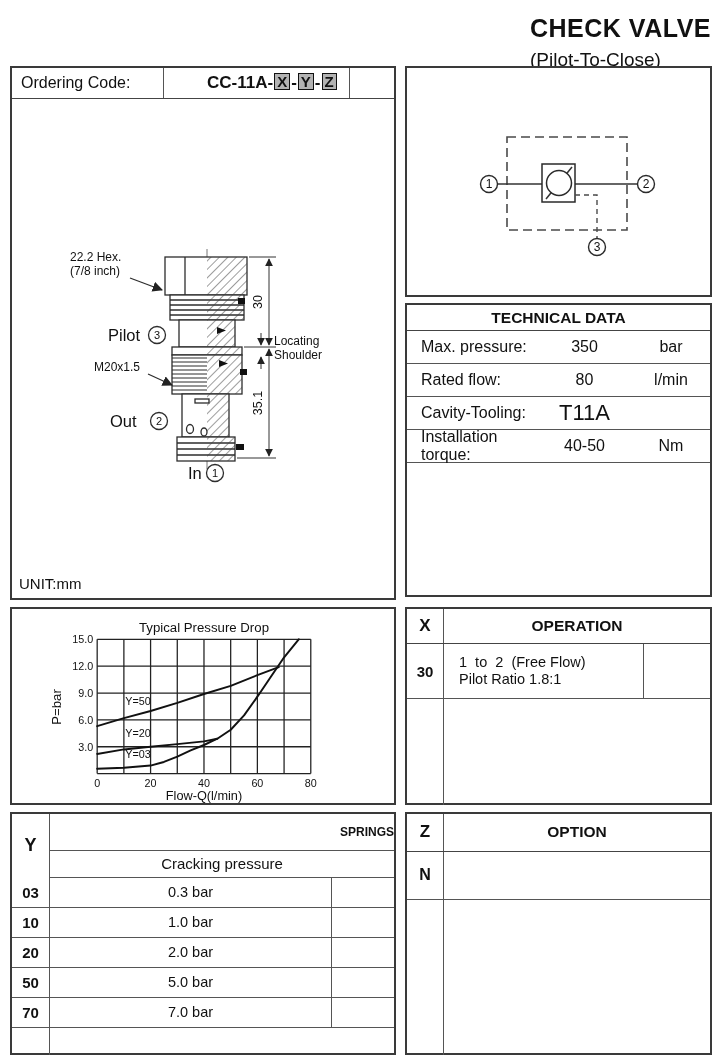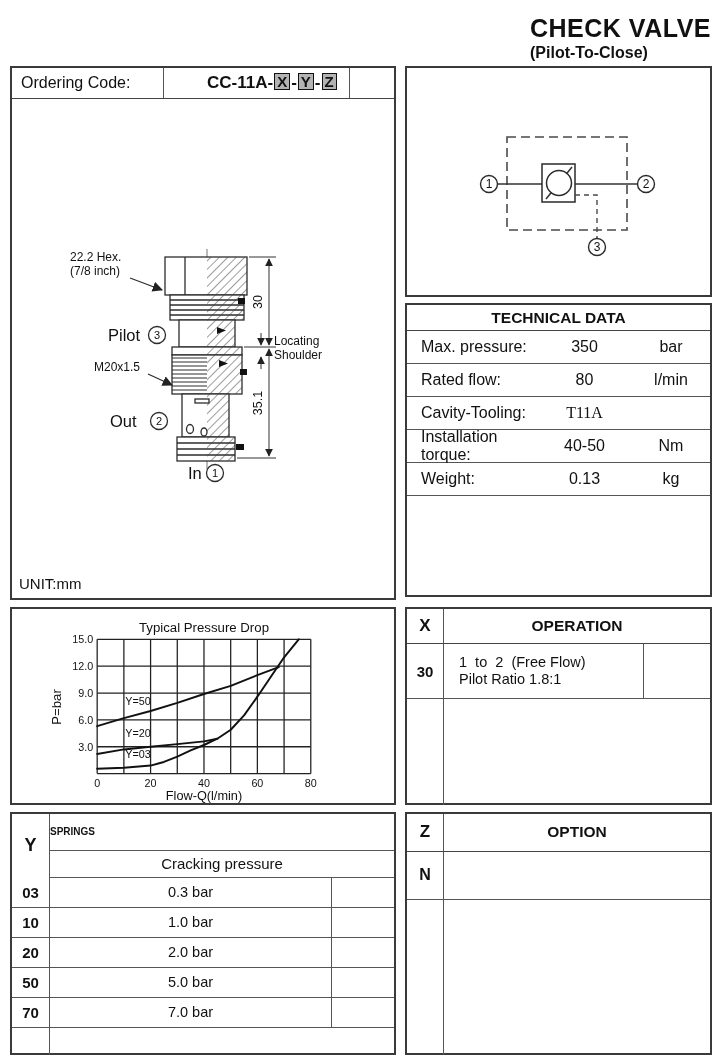--- a/index.html
+++ b/index.html
@@ -3,21 +3,21 @@
 <meta charset="utf-8">
 <style>
   * { margin:0; padding:0; box-sizing:border-box; }
   html,body { width:715px; height:1063px; background:#ffffff; font-family:"Liberation Sans", sans-serif; color:#111; }
   .abs { position:absolute; }
   .box { position:absolute; border:2px solid #3a3a3a; background:#fff; }
 
   
   #page-title-wrap { position:absolute; top:14px; right:4px; }
   #page-title { font-size:25px; font-weight:bold; letter-spacing:0.5px; }
-  #page-subtitle { font-size:16px; font-weight:bold; margin-top:1px; }
+  #page-subtitle { font-size:19px; font-weight:normal; margin-top:6px; }
 
   
   #left-box { left:10px; top:66px; width:386px; height:534px; }
   #ordering-row { display:flex; height:31px; border-bottom:1.6px solid #444; align-items:stretch;gap:33px; }
   #ordering-label { width:152px; border-right:1.4px solid #555; font-size:16px; line-height:29px; padding-left:9px; }
   #ordering-code { width:153px; border-right:1.4px solid #555; font-size:17px; font-weight:bold; line-height:29px; padding-left:10px; white-space:nowrap; }
   .varbox { display:inline-block; background:#b3b3b3; border:1.6px solid #111; line-height:15px; padding:0 2px; margin:0 1px; font-size:15px; vertical-align:1px; }
   #unit-label { position:absolute; left:7px; bottom:6px; font-size:15px; }
   #valve-svg { position:absolute; left:0; top:31px; }
   .dwg-line { stroke:#2d2d2d; stroke-width:1.3; fill:none; }
@@ -32,21 +32,21 @@
   .schem-solid { stroke:#333; stroke-width:1.5; fill:none; }
   .schem-port { font-size:12px; fill:#111; text-anchor:middle; }
 
   
   #tech-box { left:405px; top:303px; width:307px; height:294px; }
   #tech-title { height:26px; border-bottom:1.5px solid #444; text-align:center; font-weight:bold; font-size:15.5px; line-height:25px; }
   .tech-row { display:flex; height:33px; border-bottom:1.3px solid #555; align-items:center; font-size:16px; }
   .tech-row .lbl { flex:1; padding-left:14px; }
   .tech-row .val { width:95px; text-align:center; }
   .tech-row .unit { width:78px; text-align:center; }
-  .serif-val { font-family:Liberation Serif, serif; font-size:16px; }
+  .serif-val { font-family:Liberation Sans, sans-serif; font-size:22px; }
 
   
   #chart-box { left:10px; top:607px; width:386px; height:198px; }
   #chart-svg { width:100%; height:100%; }
   #chart-title { font-size:13.5px; fill:#111; text-anchor:middle; }
   #chart-xlabel { font-size:13px; fill:#111; text-anchor:middle; }
   #chart-ylabel { font-size:13.5px; fill:#111; text-anchor:middle; }
   .tick { font-size:11px; fill:#111; }
   .series-label { font-size:11px; fill:#111; }
 
@@ -57,21 +57,21 @@
   .code-head-title { flex:1; text-align:center; font-weight:bold; font-size:15.5px; line-height:33px; }
   #op-row { display:flex; height:55px; border-bottom:1.3px solid #555; }
   #op-code { width:37px; border-right:1.3px solid #555; text-align:center; font-weight:bold; font-size:15px; line-height:55px; }
   #op-content { width:200px; border-right:1.3px solid #555; padding:10px 0 0 15px; font-size:14.5px; line-height:17px; white-space:pre; }
   .rest-divider { position:absolute; left:0; bottom:0; width:37px; border-right:1.3px solid #555; }
   #op-rest { top:90px; height:106px; }
 
   
   #springs-box { left:10px; top:812px; width:386px; height:243px; }
   #springs-ycell { position:absolute; left:0; top:0; width:38px; height:64px; border-right:1.3px solid #555; text-align:center; font-weight:bold; font-size:18px; line-height:62px; }
-  #springs-title { position:absolute; left:38px; top:0; right:0; height:37px; border-bottom:1.3px solid #555; text-align:left; font-weight:bold; font-size:10px; line-height:36px; }
+  #springs-title { position:absolute; left:38px; top:0; right:0; height:37px; border-bottom:1.3px solid #555; text-align:right; font-weight:bold; font-size:12px; line-height:36px; }
   #springs-sub { position:absolute; left:38px; top:37px; right:0; height:27px; border-bottom:1.3px solid #555; text-align:center; font-size:15px; line-height:26px; }
   .spring-row { position:absolute; left:0; right:0; height:30px; display:flex; border-bottom:1.3px solid #555; }
   .spring-code { width:38px; border-right:1.3px solid #555; text-align:center; font-weight:bold; font-size:15px; line-height:29px; }
   .spring-val { width:282px; border-right:1.3px solid #555; text-align:center; font-size:14.5px; line-height:29px; }
   .spring-empty { flex:1; }
   #springs-rest { top:214px; height:27px; }
 
   
   #opt-box { left:405px; top:812px; width:307px; height:243px; }
   #opt-row { display:flex; height:48px; border-bottom:1.3px solid #555; }
@@ -221,25 +221,20 @@
   </div>
   <div class="tech-row">
     <div class="lbl">Cavity-Tooling:</div>
     <div class="val serif-val">T11A</div>
     <div class="unit"></div>
   </div>
   <div class="tech-row">
     <div class="lbl">Installation torque:</div>
     <div class="val">40-50</div>
     <div class="unit">Nm</div>
-  </div>
-  <div class="tech-row">
-    <div class="lbl">Weight:</div>
-    <div class="val">0.13</div>
-    <div class="unit">kg</div>
   </div>
 </div>
 
 <div id="chart-box" class="box">
   <svg id="chart-svg" viewBox="0 0 386 198">
     <text id="chart-title" x="194" y="23">Typical Pressure Drop</text>
     <text id="chart-ylabel" transform="rotate(-90 48 100)" x="48" y="100">P=bar</text>
     <text id="chart-xlabel" x="194" y="195">Flow-Q(l/min)</text>
     <g id="chart-plot">
         <line x1="85" y1="168" x2="85" y2="31" stroke="#222" stroke-width="1.3"></line>

